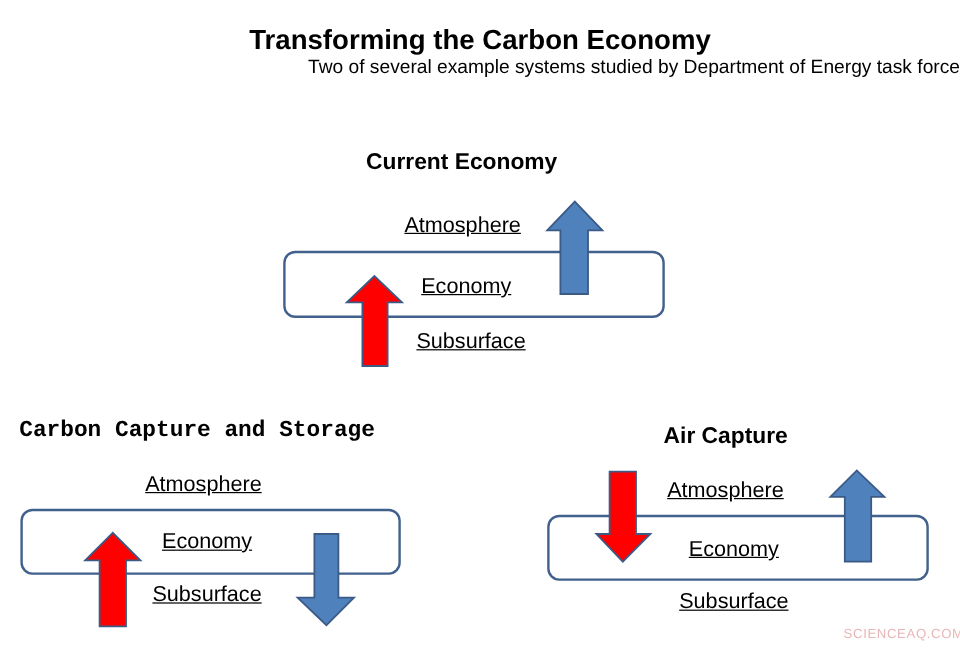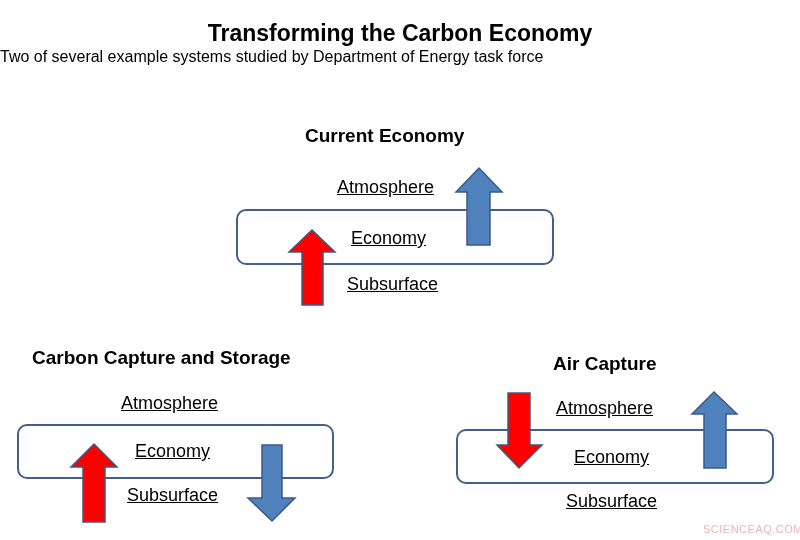--- a/index.html
+++ b/index.html
@@ -1,19 +1,19 @@
 <!DOCTYPE html>
 <html><head>
 <meta charset="utf-8">
 <style>
   html, body { margin:0; padding:0; background:#ffffff; }
   body { width:800px; height:540px; position:relative; overflow:hidden; font-family:"Liberation Sans", "DejaVu Sans", sans-serif; color:#000; }
   .abs { position:absolute; white-space:nowrap; }
   .title { left:0; width:800px; top:20px; text-align:center; font-size:23px; font-weight:bold; }
-  .subtitle { left:0; width:800px; top:48px; text-align:left; font-size:16px; }
+  .subtitle { left:0; width:800px; top:48px; text-align:right; font-size:16px; }
   .panel-title { font-size:19px; font-weight:bold; }
   .label { font-size:18px;text-decoration:underline; }
   .wm { font-size:11px; color:#e8b6b6; letter-spacing:0.5px; }
   svg.diagram { position:absolute; left:0; top:0; width:800px; height:540px; }
 </style>
 </head>
 <body>
 
 <div class="abs title">Transforming the Carbon Economy</div>
 <div class="abs subtitle">Two of several example systems studied by Department of Energy task force</div>
@@ -37,21 +37,21 @@
     <polygon points="508,393 530,393 530,445 542,445 519,468 497,445 508,445" fill="#ff0000" stroke="#3b5a86" stroke-width="1.5"></polygon>
     <polygon points="704,468 704,414 692,414 714,392 737,414 726,414 726,468" fill="#4f81bd" stroke="#3b5a86" stroke-width="1.5"></polygon>
   </g>
 </svg>
 
 <div class="abs panel-title" style="left:305px; top:125px;text-align:right;">Current Economy</div>
 <div class="abs label" style="left:337px; top:177px;">Atmosphere</div>
 <div class="abs label" style="left:351px; top:228px;">Economy</div>
 <div class="abs label" style="left:347px; top:274px;">Subsurface</div>
 
-<div class="abs panel-title" style="left:32px; top:347px;">Carbon Capture and Storage</div>
+<div class="abs panel-title" style="left:16px; top:347px;font-family:Liberation Mono, monospace;">Carbon Capture and Storage</div>
 <div class="abs label" style="left:121px; top:393px;">Atmosphere</div>
 <div class="abs label" style="left:135px; top:441px;">Economy</div>
 <div class="abs label" style="left:127px; top:485px;">Subsurface</div>
 
 <div class="abs panel-title" style="left:553px; top:353px;text-align:center;">Air Capture</div>
 <div class="abs label" style="left:556px; top:398px;">Atmosphere</div>
 <div class="abs label" style="left:574px; top:447px;">Economy</div>
 <div class="abs label" style="left:566px; top:491px;">Subsurface</div>
 
 <div class="abs wm" style="left:703px; top:523px;">SCIENCEAQ.COM</div>

